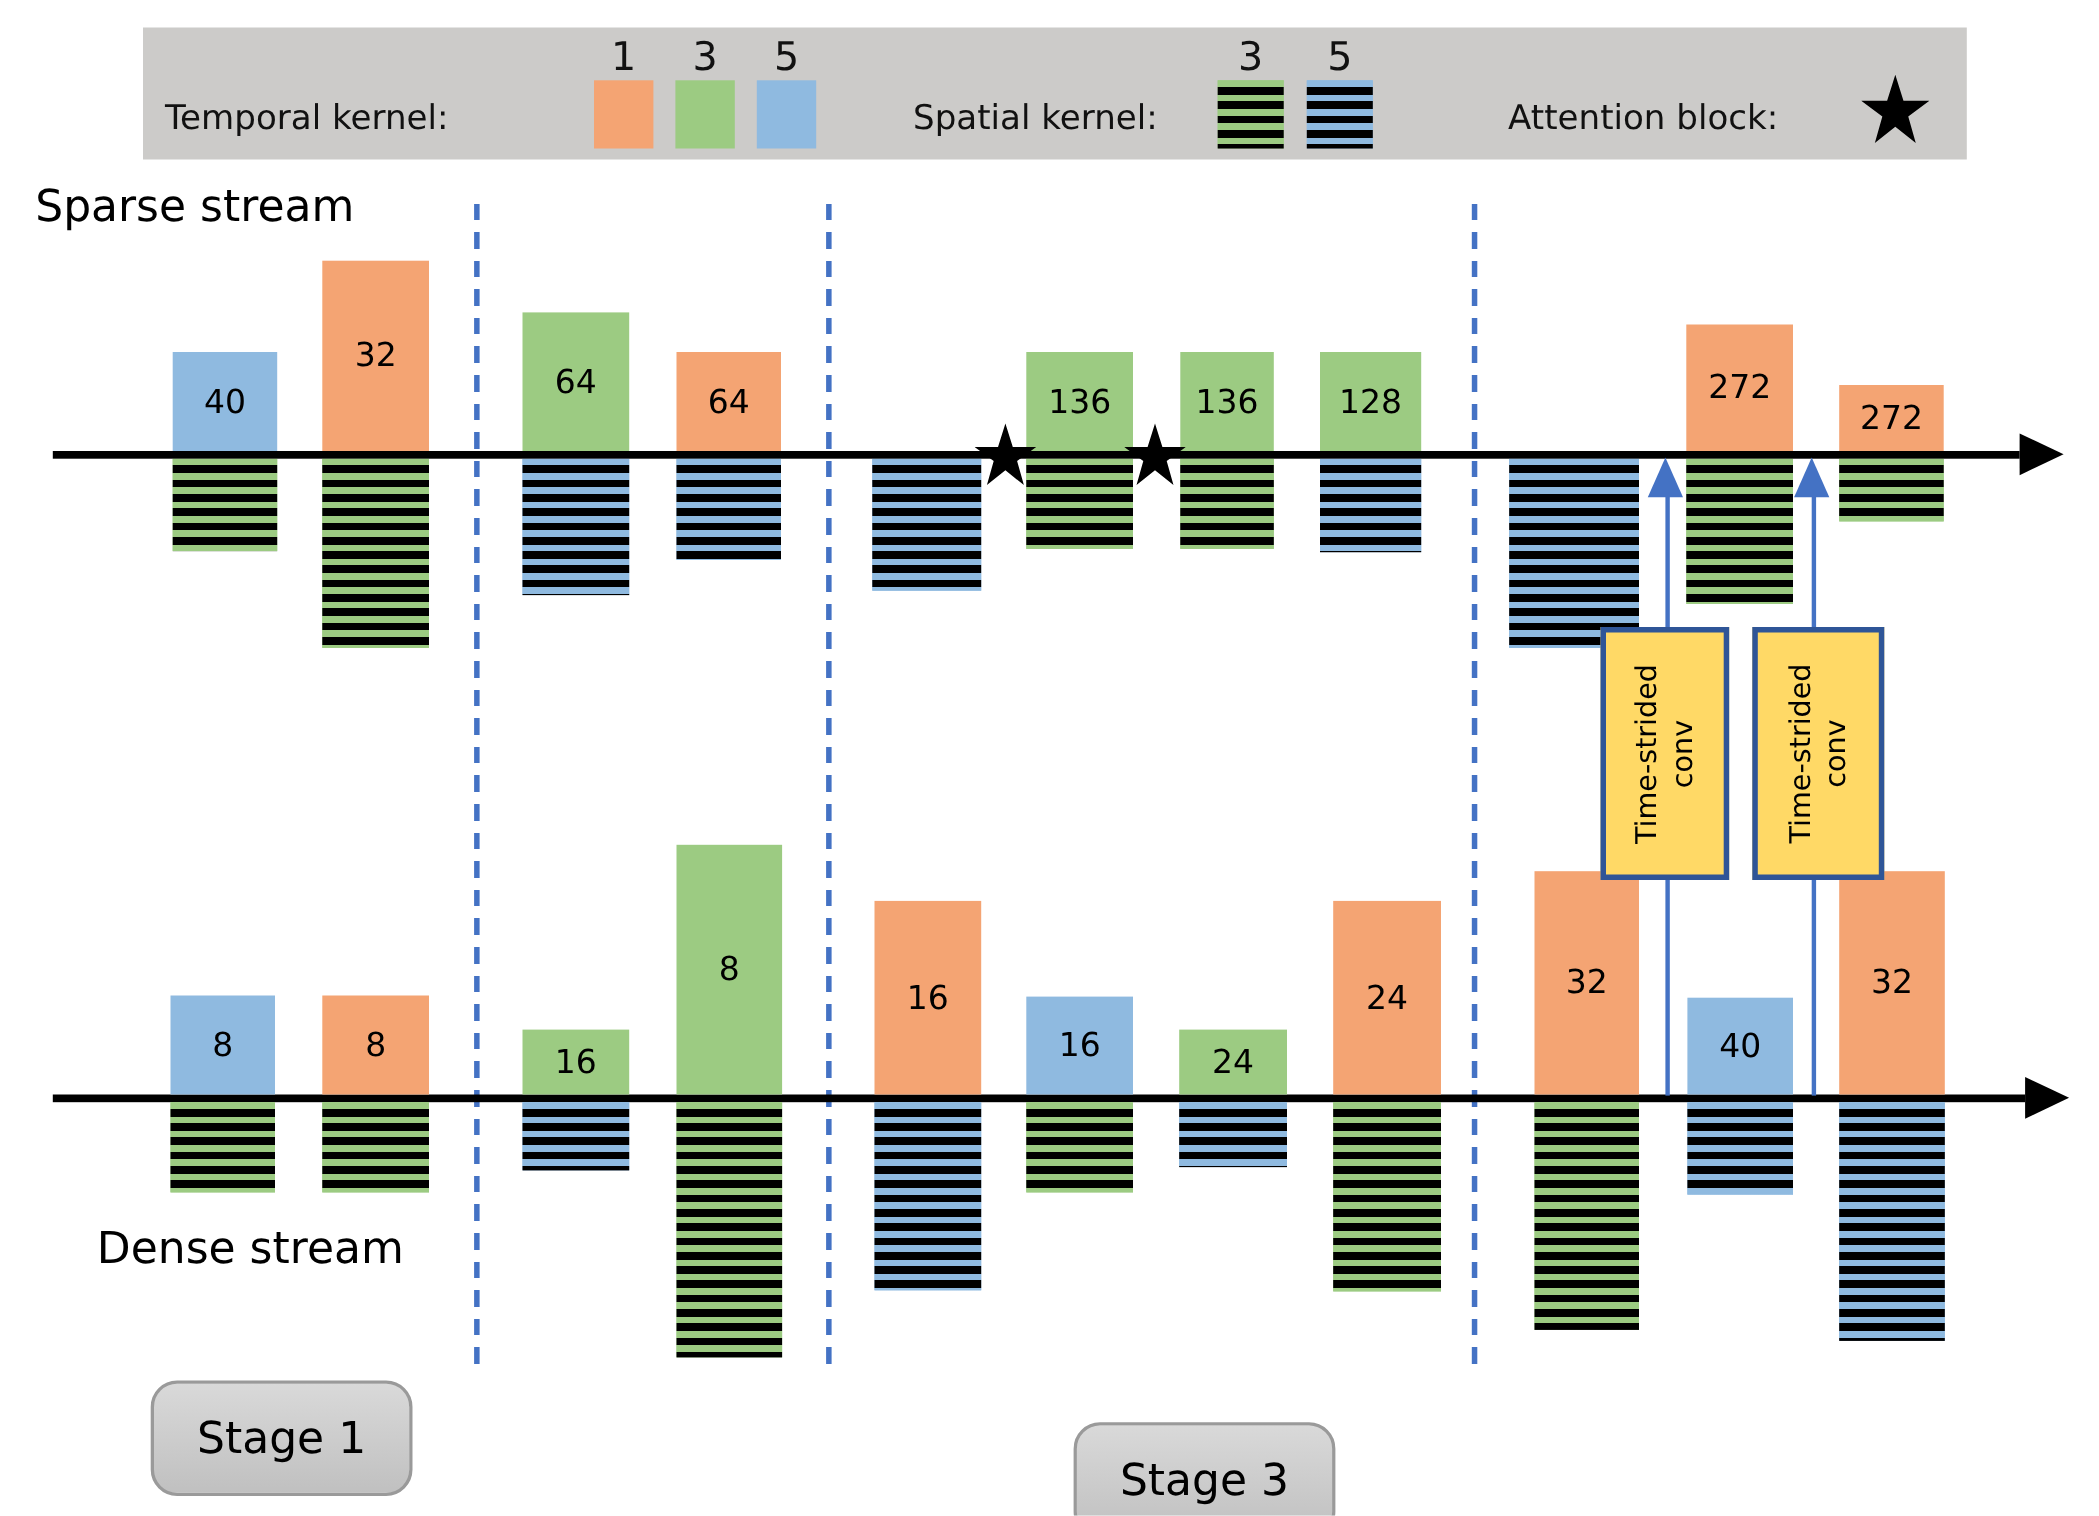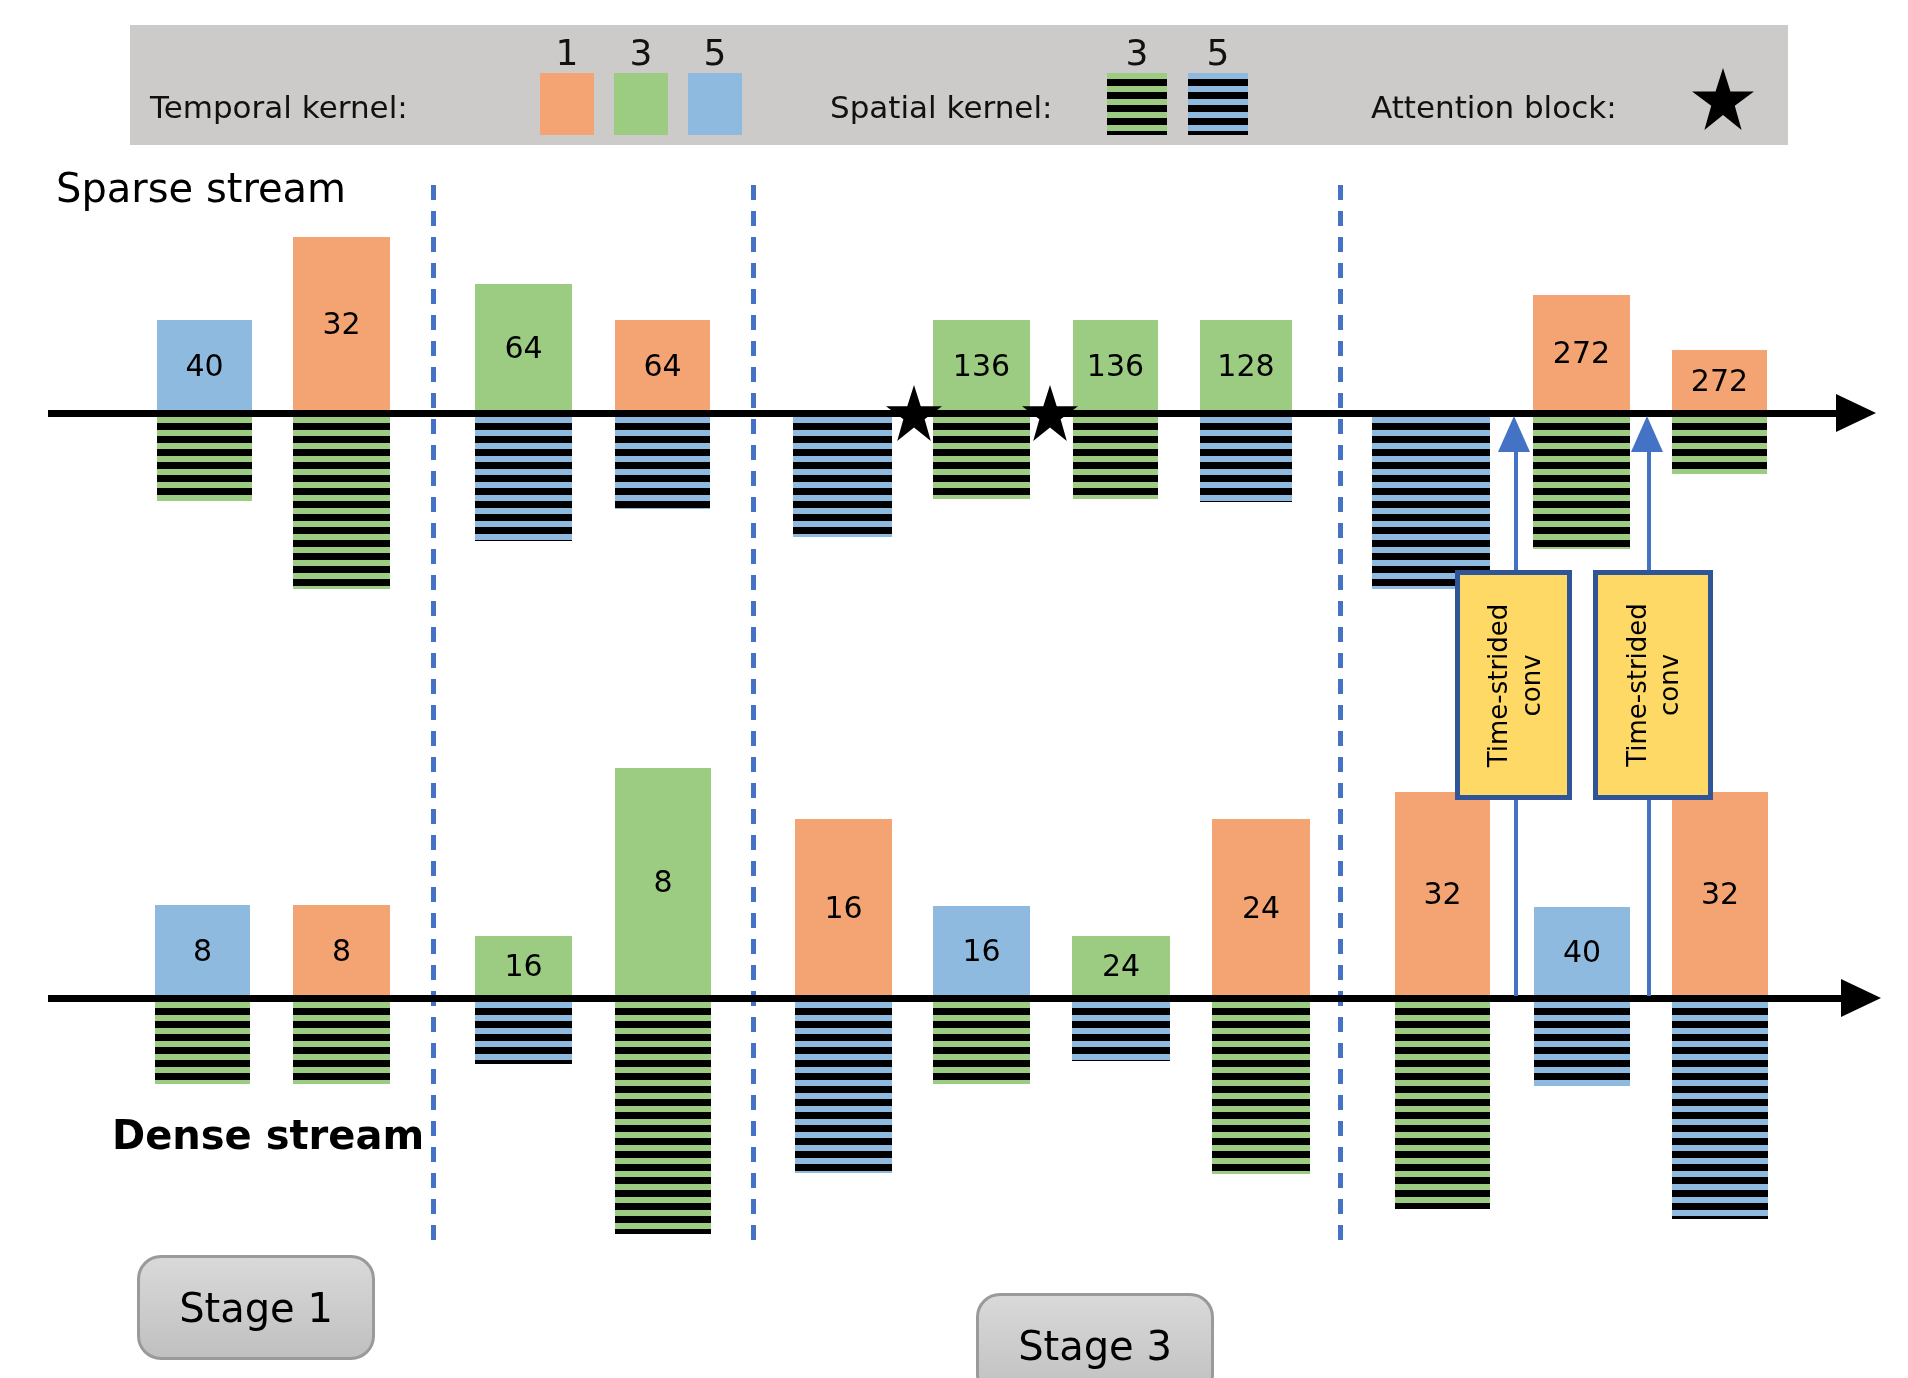--- a/index.html
+++ b/index.html
@@ -2,21 +2,21 @@
 <html><head>
 <meta charset="utf-8">
 <style>
   html,body{margin:0;padding:0;background:#fff;}
   #page{position:relative;width:1908px;height:1378px;background:#ffffff;overflow:hidden;
         font-family:"DejaVu Sans","Liberation Sans",sans-serif;color:#000;}
   .abs{position:absolute;}
   .legend-bar{position:absolute;left:130px;top:25px;width:1658px;height:120px;background:#CCCBC9;z-index:1;}
   .legend-label{position:absolute;font-size:31px;line-height:40px;color:#111;}
   .legend-num{position:absolute;font-size:36px;line-height:40px;text-align:center;color:#111;}
-  .stream-label{position:absolute;font-size:40px;color:#000;z-index:3;margin-left:24px;}
+  .stream-label{position:absolute;font-size:40px;color:#000;z-index:3;}
   .blk-label{font-size:30px;color:#000;}
   .upper-block{position:absolute;display:flex;align-items:center;justify-content:center;z-index:3;}
   .striped-block{position:absolute;z-index:3;}
   .axis-line{position:absolute;background:#000;height:7px;z-index:2;}
   .axis-head{position:absolute;width:0;height:0;z-index:2;}
   .divider{position:absolute;width:5px;z-index:1;}
   .star{position:absolute;z-index:5;}
   .connector-line{position:absolute;width:4px;z-index:4;}
   .connector-head{position:absolute;width:0;height:0;z-index:4;}
   .conv-box{position:absolute;background:#FFD966;border:5px solid #2F5597;box-sizing:border-box;z-index:6;}
@@ -48,21 +48,21 @@
         <div class="legend-num" style="left: 550px; top: 8px; width: 70px;">5</div>
         <div class="abs" style="left: 558px; top: 48px; width: 54px; height: 62px; background: rgb(143, 186, 224);"></div>
         <div class="legend-num" style="left: 972px; top: 8px; width: 70px;">3</div>
         <div class="abs" style="left: 977px; top: 48px; width: 60px; height: 62px; background-color: rgb(156, 203, 130); background-image: repeating-linear-gradient(rgb(156, 203, 130) 0px, rgb(156, 203, 130) 6px, rgb(0, 0, 0) 6px, rgb(0, 0, 0) 13px);"></div>
         <div class="legend-num" style="left: 1053px; top: 8px; width: 70px;">5</div>
         <div class="abs" style="left: 1058px; top: 48px; width: 60px; height: 62px; background-color: rgb(143, 186, 224); background-image: repeating-linear-gradient(rgb(143, 186, 224) 0px, rgb(143, 186, 224) 6px, rgb(0, 0, 0) 6px, rgb(0, 0, 0) 13px);"></div>
       </div>
   </div>
 
   <div class="stream-label" style="left:32px;top:165px;">Sparse stream</div>
-  <div class="stream-label" style="left:88px;top:1112px;font-weight:bold;">Dense stream</div>
+  <div class="stream-label" style="left:88px;top:1112px;">Dense stream</div>
 
   <div class="abs" style="left:0;top:0;width:100%;height:100%;" id="diagram">
       <div class="divider" style="left: 431px; top: 185px; height: 1060px; background: repeating-linear-gradient(rgb(68, 114, 196) 0px, rgb(68, 114, 196) 15px, transparent 15px, transparent 26px);"></div>
       <div class="divider" style="left: 751px; top: 185px; height: 1060px; background: repeating-linear-gradient(rgb(68, 114, 196) 0px, rgb(68, 114, 196) 15px, transparent 15px, transparent 26px);"></div>
       <div class="divider" style="left: 1338px; top: 185px; height: 1060px; background: repeating-linear-gradient(rgb(68, 114, 196) 0px, rgb(68, 114, 196) 15px, transparent 15px, transparent 26px);"></div>
       <div class="axis-line" style="left: 48px; top: 410px; width: 1788px;"></div>
       <div class="axis-head" style="left: 1836px; top: 394px; border-top: 19px solid transparent; border-bottom: 19px solid transparent; border-left: 40px solid rgb(0, 0, 0);"></div>
       <div class="upper-block" style="left: 157px; top: 320px; width: 95px; height: 90px; background: rgb(143, 186, 224);">
         <span class="blk-label">40</span>
       </div>

